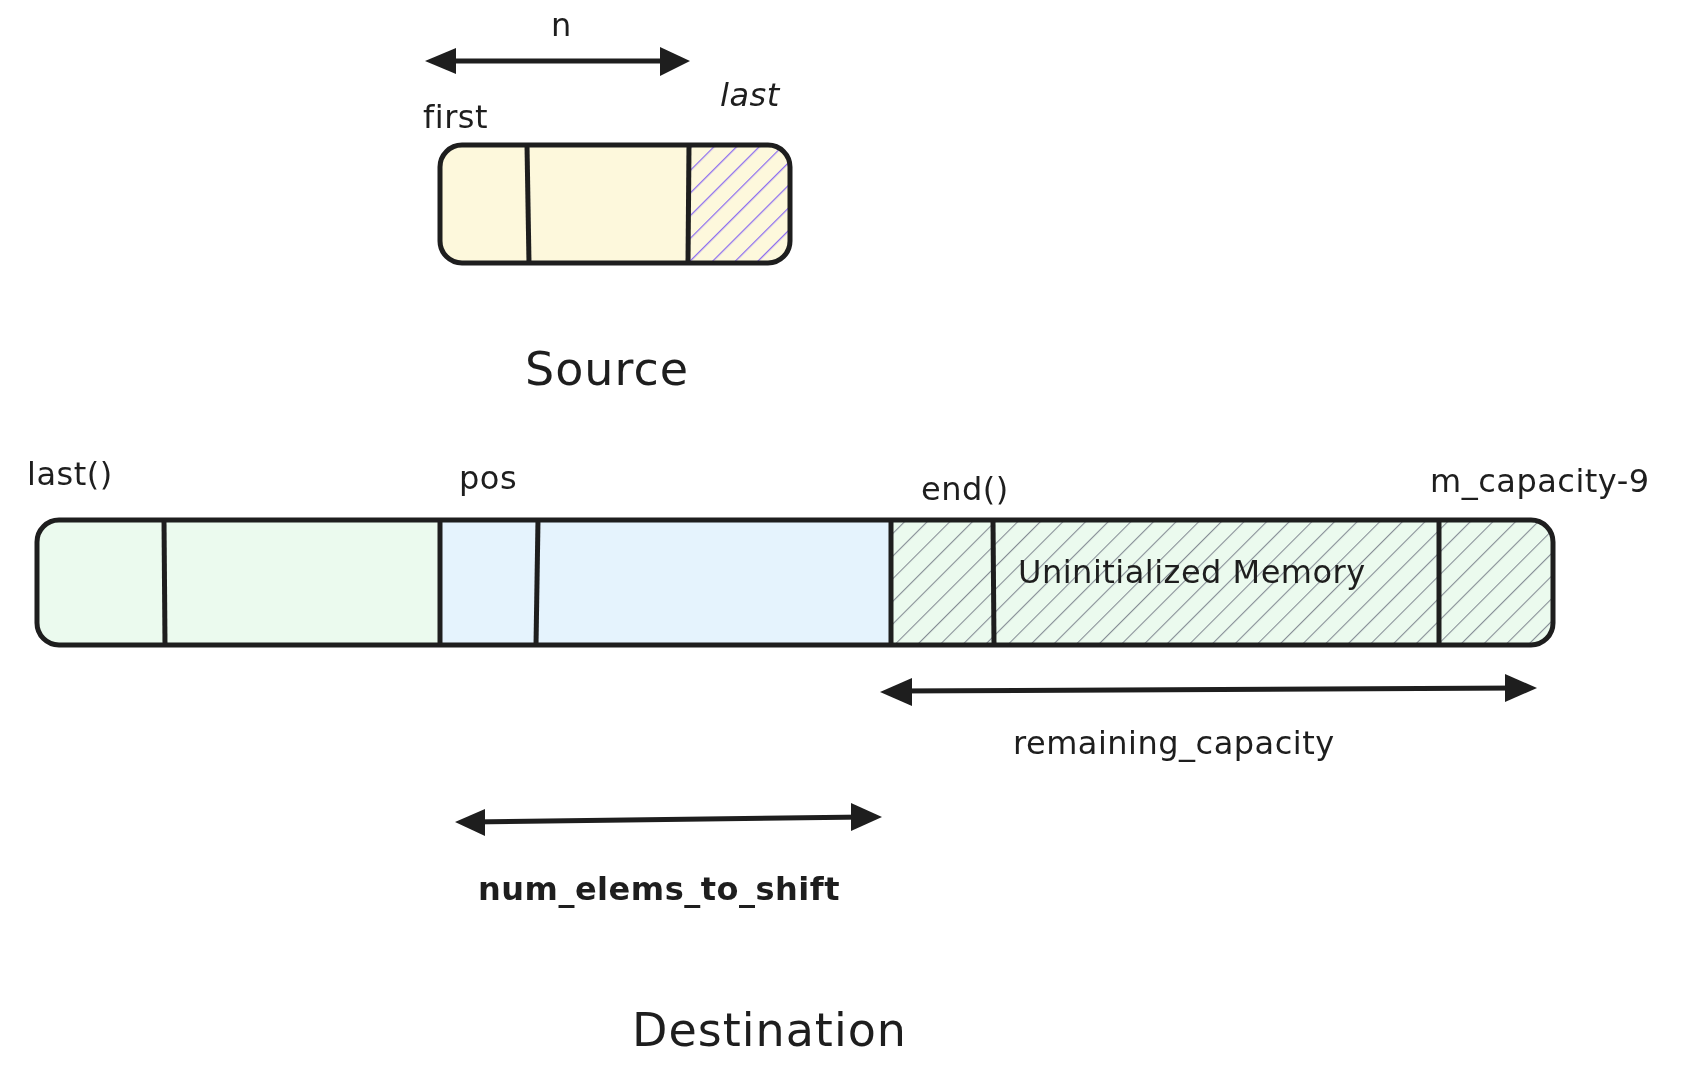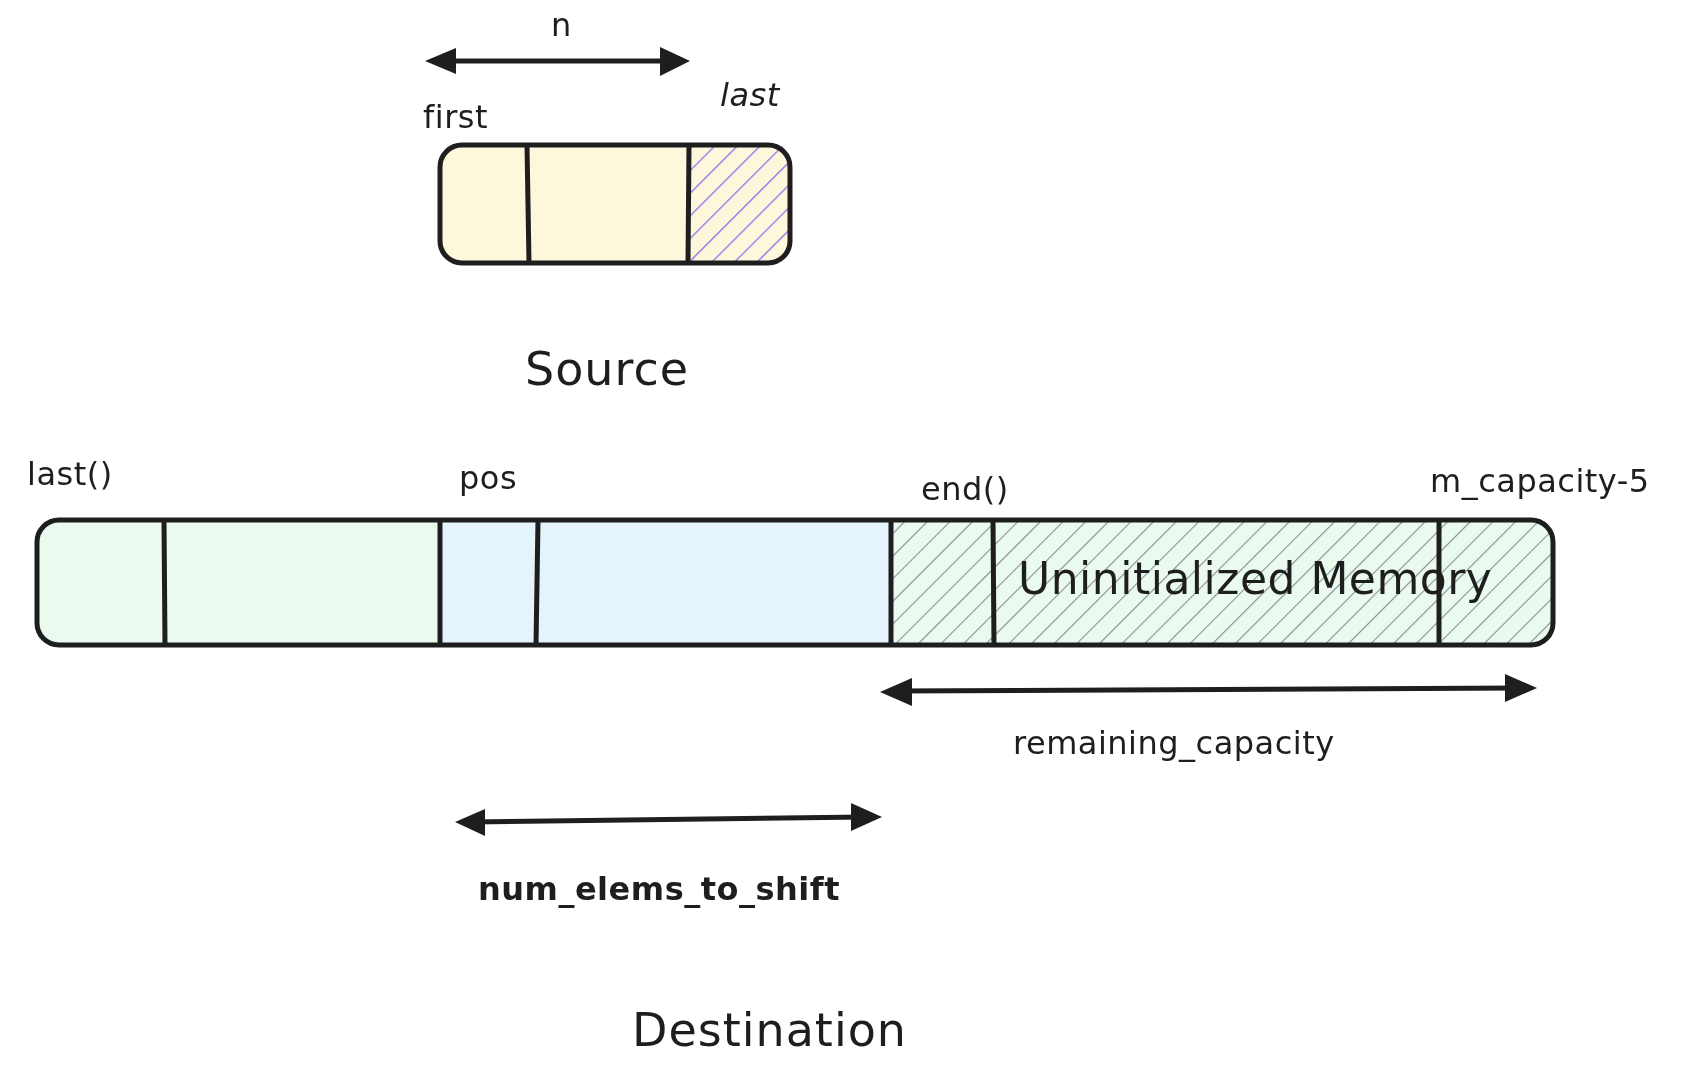--- a/index.html
+++ b/index.html
@@ -3,21 +3,21 @@
 <meta charset="utf-8">
 <style>
   html, body { margin: 0; padding: 0; background: #ffffff; }
   body { width: 1702px; height: 1068px; position: relative; overflow: hidden;
          font-family: "DejaVu Sans", sans-serif; color: #1e1e1e; }
   svg { position: absolute; left: 0; top: 0; }
   .lbl { position: absolute; white-space: nowrap; font-family: "DejaVu Sans", sans-serif;
          color: #1e1e1e; letter-spacing: 0.5px; }
   .small { font-size: 32px; }
   .title { font-size: 46px; font-weight: normal; letter-spacing: 1px; }
-  .inner { font-size: 44px; }
+  .inner { font-size: 32px; }
 </style>
 </head>
 <body>
 
 <svg width="1702" height="1068" viewBox="0 0 1702 1068">
   <defs>
     <pattern id="hatch-purple" patternUnits="userSpaceOnUse" width="16" height="16" patternTransform="rotate(45)">
       <line x1="0" y1="0" x2="0" y2="16" stroke="#8b6cf0" stroke-width="2.5"></line>
     </pattern>
     <pattern id="hatch-gray" patternUnits="userSpaceOnUse" width="16" height="16" patternTransform="rotate(45)">
@@ -73,18 +73,18 @@
 </svg>
 
 <div class="lbl small" style="left:551px; top:6px;">n</div>
 <div class="lbl small" style="left:423px; top:98px;">first</div>
 <div class="lbl small" style="left:720px; top:76px;font-style:italic;">last</div>
 <div class="lbl title" style="left:525px; top:342px;">Source</div>
 
 <div class="lbl small" style="left:27px; top:455px;">last()</div>
 <div class="lbl small" style="left:459px; top:459px;text-align:right;">pos</div>
 <div class="lbl small" style="left:885px; top:470px;margin-left:36px;">end()</div>
-<div class="lbl small" style="left:1430px; top:462px;">m_capacity-5</div>
+<div class="lbl small" style="left:1430px; top:462px;">m_capacity-9</div>
 <div class="lbl inner" style="left:1018px; top:553px;">Uninitialized Memory</div>
 
 <div class="lbl small" style="left:1013px; top:724px;">remaining_capacity</div>
 <div class="lbl small" style="left:478px; top:870px;font-weight:bold;">num_elems_to_shift</div>
 <div class="lbl title" style="left:632px; top:1003px;">Destination</div>
 
 </body></html>

